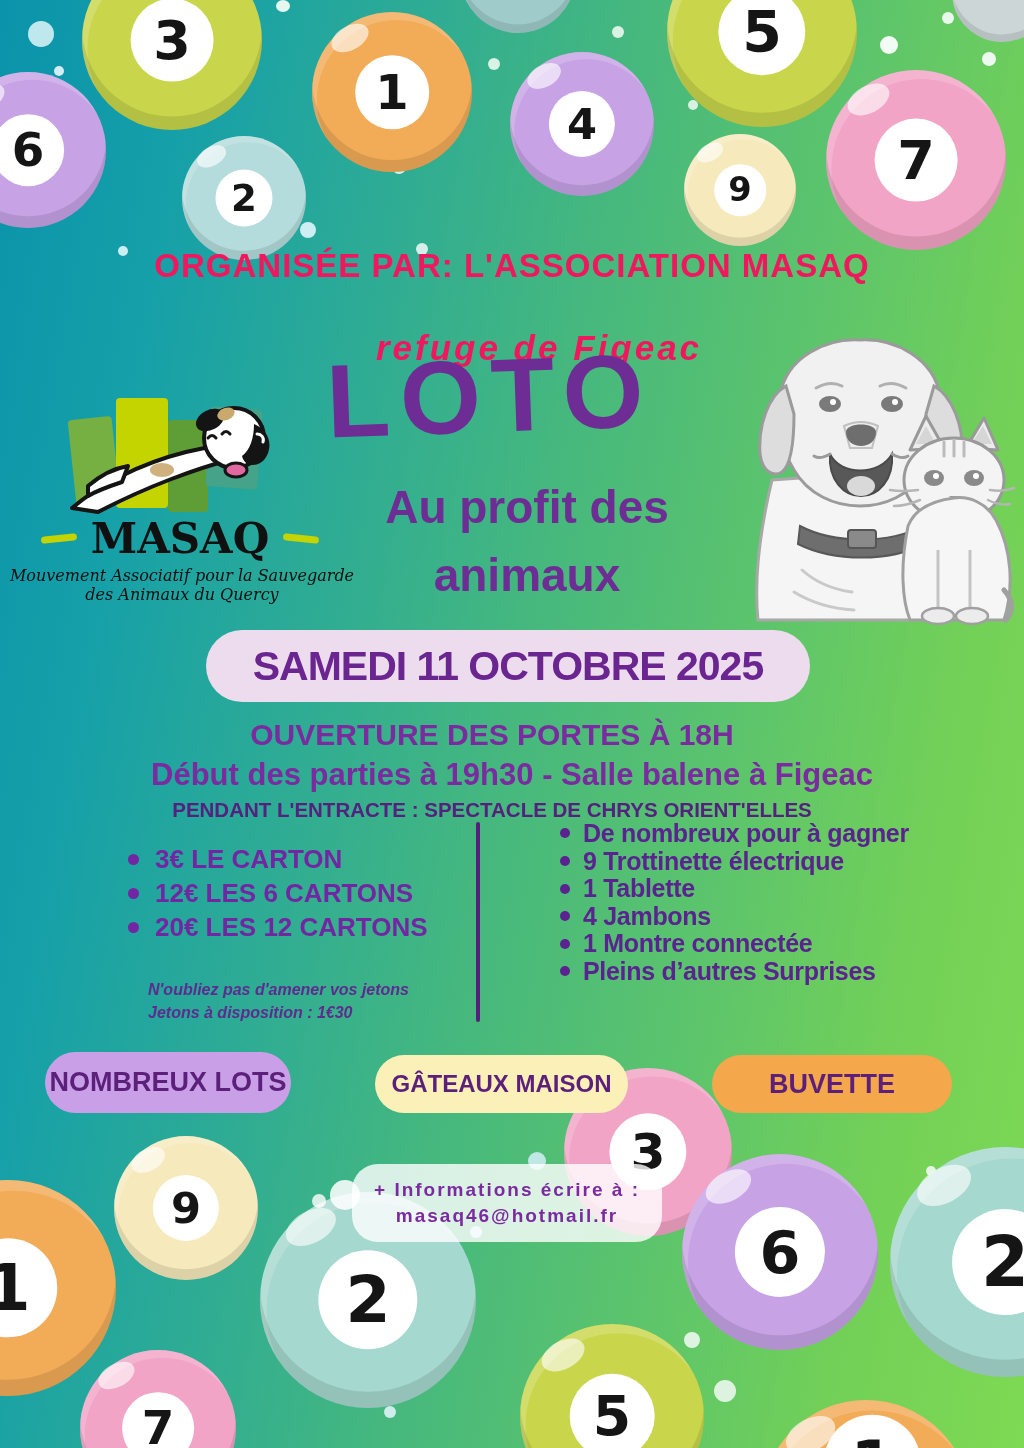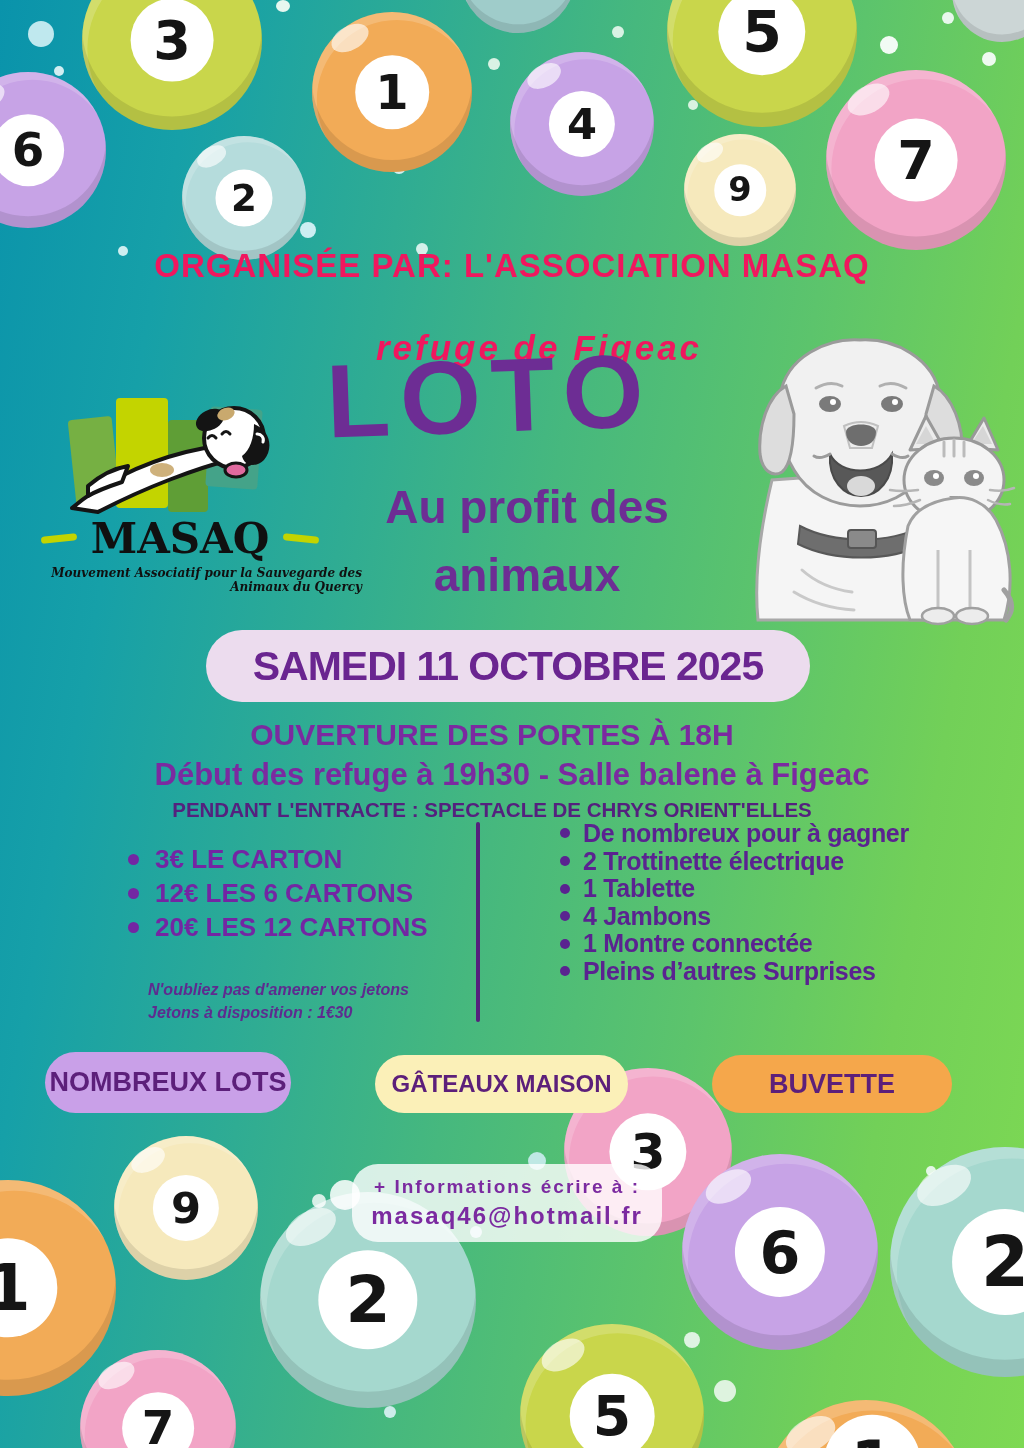--- a/index.html
+++ b/index.html
@@ -30,22 +30,22 @@
   .loto-title{top:336px;font-size:104px;font-weight:900;letter-spacing:10px;color:#6d2d94;
     transform:rotate(-2deg) translateX(-22px);}
   .subtitle{font-size:46px;font-weight:800;color:#6d2d94;transform:translateX(15px);}
   .sub1{top:480px;} .sub2{top:548px;}
   
   .logo-art{position:absolute;left:58px;top:390px;width:234px;height:128px;}
   .wordmark-row{position:absolute;left:0;top:514px;width:360px;display:flex;align-items:center;justify-content:center;gap:14px;}
   .wordmark{font-family:"DejaVu Serif","Liberation Serif",serif;font-weight:700;font-size:42px;color:#101010;}
   .dash{width:36px;height:7px;background:#c3d400;border-radius:4px;}
   .dash.l{transform:rotate(-6deg);} .dash.r{transform:rotate(6deg);}
-  .tagline{position:absolute;left:2px;top:566px;width:360px;text-align:right;
-    font-family:"DejaVu Serif","Liberation Serif",serif;font-style:italic;font-weight:700;font-size:12px;color:#101010;}
+  .tagline{position:absolute;left:2px;top:566px;width:360px;text-align:center;
+    font-family:"DejaVu Serif","Liberation Serif",serif;font-style:italic;font-weight:400;font-size:16px;color:#101010;}
   
   .dogcat{position:absolute;left:742px;top:330px;width:276px;height:296px;}
   
   .date-pill{position:absolute;left:206px;top:630px;width:604px;height:72px;border-radius:40px;
     background:#ecdcee;display:flex;align-items:center;justify-content:center;}
   .date-pill span{font-size:41px;font-weight:800;letter-spacing:-1px;color:#6a2590;}
   .doors-line{top:718px;font-size:30px;font-weight:800;color:#7b2aa0;transform:translateX(-20px);}
   .start-line{top:757px;font-size:31px;font-weight:800;color:#7b2aa0;}
   .entracte-line{top:798px;font-size:20.5px;font-weight:800;color:#54217e;transform:translateX(-20px);}
   
@@ -66,21 +66,21 @@
     font-weight:800;color:#5c1f7a;}
   .badge-lots{left:45px;top:1052px;width:246px;height:61px;border-radius:31px;background:#c9a0e8;font-size:27px;}
   .badge-gateaux{left:375px;top:1055px;width:253px;height:58px;border-radius:29px;background:#fbf0b8;font-size:24px;}
   .badge-buvette{left:712px;top:1055px;width:240px;height:58px;border-radius:29px;background:#f5a74b;font-size:27px;}
   
   .contact{position:absolute;left:352px;top:1164px;width:310px;height:78px;border-radius:26px;
     background:rgba(255,255,255,0.80);display:flex;flex-direction:column;align-items:center;justify-content:center;gap:4px;}
   .contact::before{content:"";position:absolute;left:-22px;top:16px;width:30px;height:30px;border-radius:50%;background:rgba(255,255,255,0.85);}
   .contact::after{content:"";position:absolute;left:-40px;top:30px;width:14px;height:14px;border-radius:50%;background:rgba(255,255,255,0.8);}
   .contact .c1{font-size:19px;font-weight:800;letter-spacing:2px;color:#7b2aa0;}
-  .contact .c2{font-size:24px;font-weight:800;letter-spacing:2px;color:#7b2aa0;}
+  .contact .c2{font-size:19px;font-weight:800;letter-spacing:2px;color:#7b2aa0;}
 </style>
 </head>
 <body>
 
 <div class="poster">
 
   <span class="dot" style="left:28px;top:21px;width:26px;height:26px;background:#bfe8ee;"></span>
   <span class="dot" style="left:276px;top:0;width:14px;height:12px;background:#e6f7f0;"></span>
   <span class="dot" style="left:54px;top:66px;width:10px;height:10px;background:#d2eef2;"></span>
   <span class="dot" style="left:488px;top:58px;width:12px;height:12px;background:#d9f2e4;"></span>
@@ -208,38 +208,38 @@
     <path d="M196,220 v62 M228,220 v62" stroke="#c4c4c4" stroke-width="3"></path>
     <ellipse cx="196" cy="286" rx="16" ry="8" fill="#ececec" stroke="#a0a0a0" stroke-width="2.5"></ellipse>
     <ellipse cx="230" cy="286" rx="16" ry="8" fill="#ececec" stroke="#a0a0a0" stroke-width="2.5"></ellipse>
     <path d="M262,260 q14,16 2,30" fill="none" stroke="#a0a0a0" stroke-width="5" stroke-linecap="round"></path>
   </svg>
 
   <div class="date-pill">
     <span>SAMEDI 11 OCTOBRE 2025</span>
   </div>
   <div class="ctr doors-line">OUVERTURE DES PORTES À 18H</div>
-  <div class="ctr start-line">Début des refuge à  19h30 - Salle balene à Figeac</div>
+  <div class="ctr start-line">Début des parties à  19h30 - Salle balene à Figeac</div>
   <div class="ctr entracte-line">PENDANT L'ENTRACTE : SPECTACLE DE CHRYS ORIENT'ELLES</div>
 
   <ul class="plist pricing">
     <li>3€ LE CARTON</li>
     <li>12€ LES 6 CARTONS</li>
     <li>20€ LES 12 CARTONS</li>
   </ul>
   <div class="note">
     <div>N'oubliez pas d'amener vos jetons</div>
     <div>Jetons à disposition : 1€30</div>
   </div>
 
   <div class="divider"></div>
 
   <ul class="plist lots">
     <li>De nombreux pour à gagner</li>
-    <li>2 Trottinette électrique</li>
+    <li>9 Trottinette électrique</li>
     <li>1 Tablette</li>
     <li>4 Jambons</li>
     <li>1 Montre connectée</li>
     <li>Pleins d’autres Surprises</li>
   </ul>
 
   <div class="ball b-or" style="left:-100px;top:1180px;font-size:216px;">
       <span class="num">1</span>
     </div>
   <div class="ball b-cr" style="left:114px;top:1136px;font-size:144px;">

